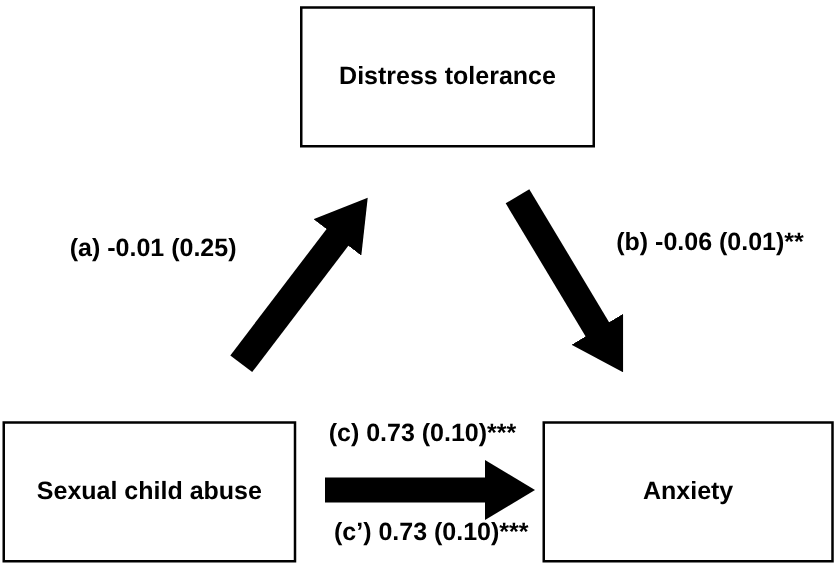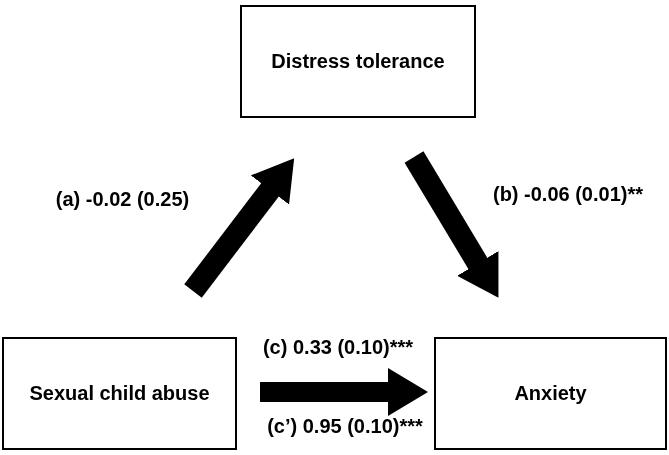--- a/index.html
+++ b/index.html
@@ -80,21 +80,21 @@
   </div>
 
   <div class="box box-abuse">
     <span>Sexual child abuse</span>
   </div>
 
   <div class="box box-anxiety">
     <span>Anxiety</span>
   </div>
 
-  <div class="path-label label-a">(a) -0.02 (0.25)</div>
+  <div class="path-label label-a">(a) -0.01 (0.25)</div>
 
   <div class="path-label label-b">(b) -0.06 (0.01)**</div>
 
-  <div class="path-label label-c">(c) 0.33 (0.10)***</div>
+  <div class="path-label label-c">(c) 0.73 (0.10)***</div>
 
-  <div class="path-label label-cp">(c’) 0.95 (0.10)***</div>
+  <div class="path-label label-cp">(c’) 0.73 (0.10)***</div>
 
 </div>
 
 </body></html>

